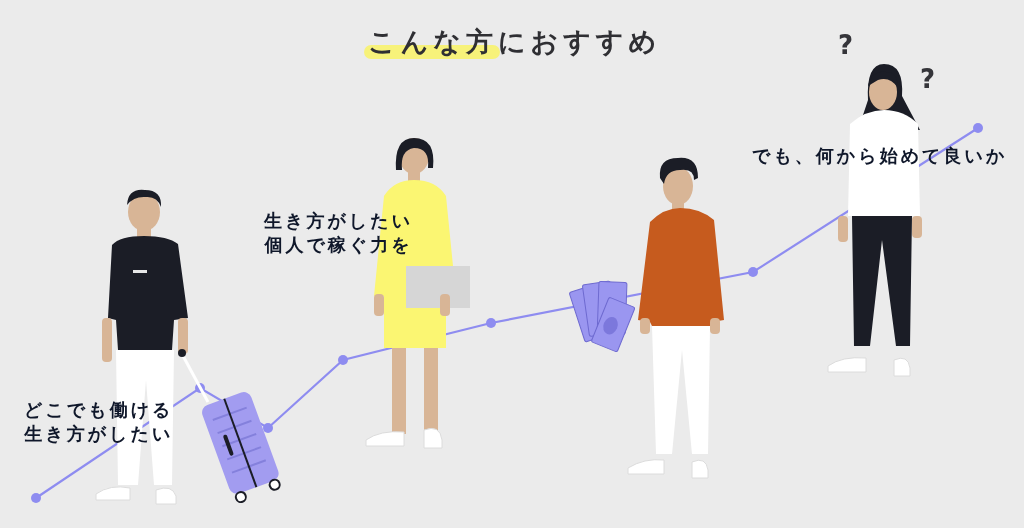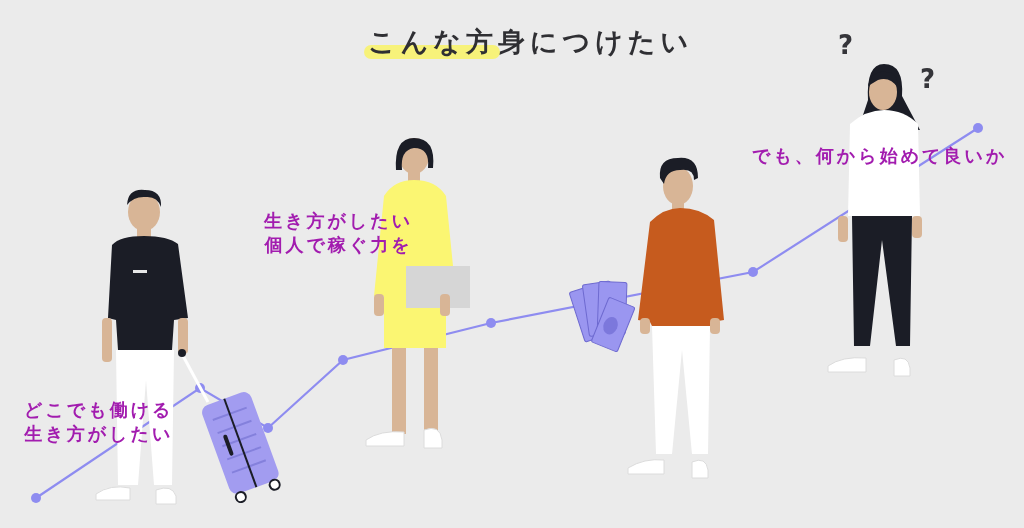--- a/index.html
+++ b/index.html
@@ -2,21 +2,21 @@
 <html><head>
 <meta charset="utf-8">
 <style>
   html, body { margin:0; padding:0; }
   body { width:1024px; height:528px; overflow:hidden; background:#ebebeb; font-family:"DejaVu Sans", sans-serif; }
   .stage { position:relative; width:1024px; height:528px; background:#ebebeb; }
   svg.art { position:absolute; left:0; top:0; }
   .title { position:absolute; left:368px; top:24px; font-size:27px; font-weight:bold; color:#2f2f33; letter-spacing:5px; white-space:nowrap; }
   .title .hl { position:relative; z-index:1; }
   .title .hl::before { content:""; position:absolute; left:-4px; right:-2px; bottom:-2px; height:14px; background:#f7f27a; border-radius:8px; z-index:-1; }
-  .caption { position:absolute; font-size:18px; font-weight:bold; color:#a21caf; letter-spacing:3px; line-height:24px; text-align:center; white-space:nowrap; }
+  .caption { position:absolute; font-size:18px; font-weight:bold; color:#0f172a; letter-spacing:3px; line-height:24px; text-align:center; white-space:nowrap; }
   .caption span { display:block; }
   .qmark { position:absolute; font-size:26px; font-weight:bold; color:#35353a; }
 </style>
 </head>
 <body>
 
 <div class="stage">
 
   <svg class="art" width="1024" height="528" viewBox="0 0 1024 528">
 
@@ -108,21 +108,21 @@
       <path d="M868 86 Q872 70 886 72 Q898 72 898 88 Q890 76 878 80 Z" fill="#1b1d26"></path>
       <path d="M850 124 Q866 110 884 110 Q904 110 918 124 L920 216 L848 216 Z" fill="#ffffff"></path>
       <rect x="838" y="216" width="10" height="26" rx="4" fill="#d8b596"></rect>
       <rect x="912" y="216" width="10" height="22" rx="4" fill="#d8b596"></rect>
       <path d="M852 216 L912 216 L910 346 L896 346 L882 240 L870 346 L854 346 Z" fill="#1b1d26"></path>
       <path d="M828 366 Q842 356 866 358 L866 372 L828 372 Z" fill="#ffffff" stroke="#dcdcdc"></path>
       <path d="M894 360 Q908 354 910 368 L910 376 L894 376 Z" fill="#ffffff" stroke="#dcdcdc"></path>
     </g>
   </svg>
 
-  <div class="title"><span class="hl">こんな方</span><span>身につけたい</span></div>
+  <div class="title"><span class="hl">こんな方</span><span>におすすめ</span></div>
 
   <span class="qmark" style="left:838px; top:30px;">?</span>
   <span class="qmark" style="left:920px; top:64px;">?</span>
 
   <div class="caption" style="left:24px; top:398px;">
     <span>どこでも働ける</span>
     <span>生き方がしたい</span>
   </div>
   <div class="caption" style="left:264px; top:209px;">
     <span>生き方がしたい</span>

